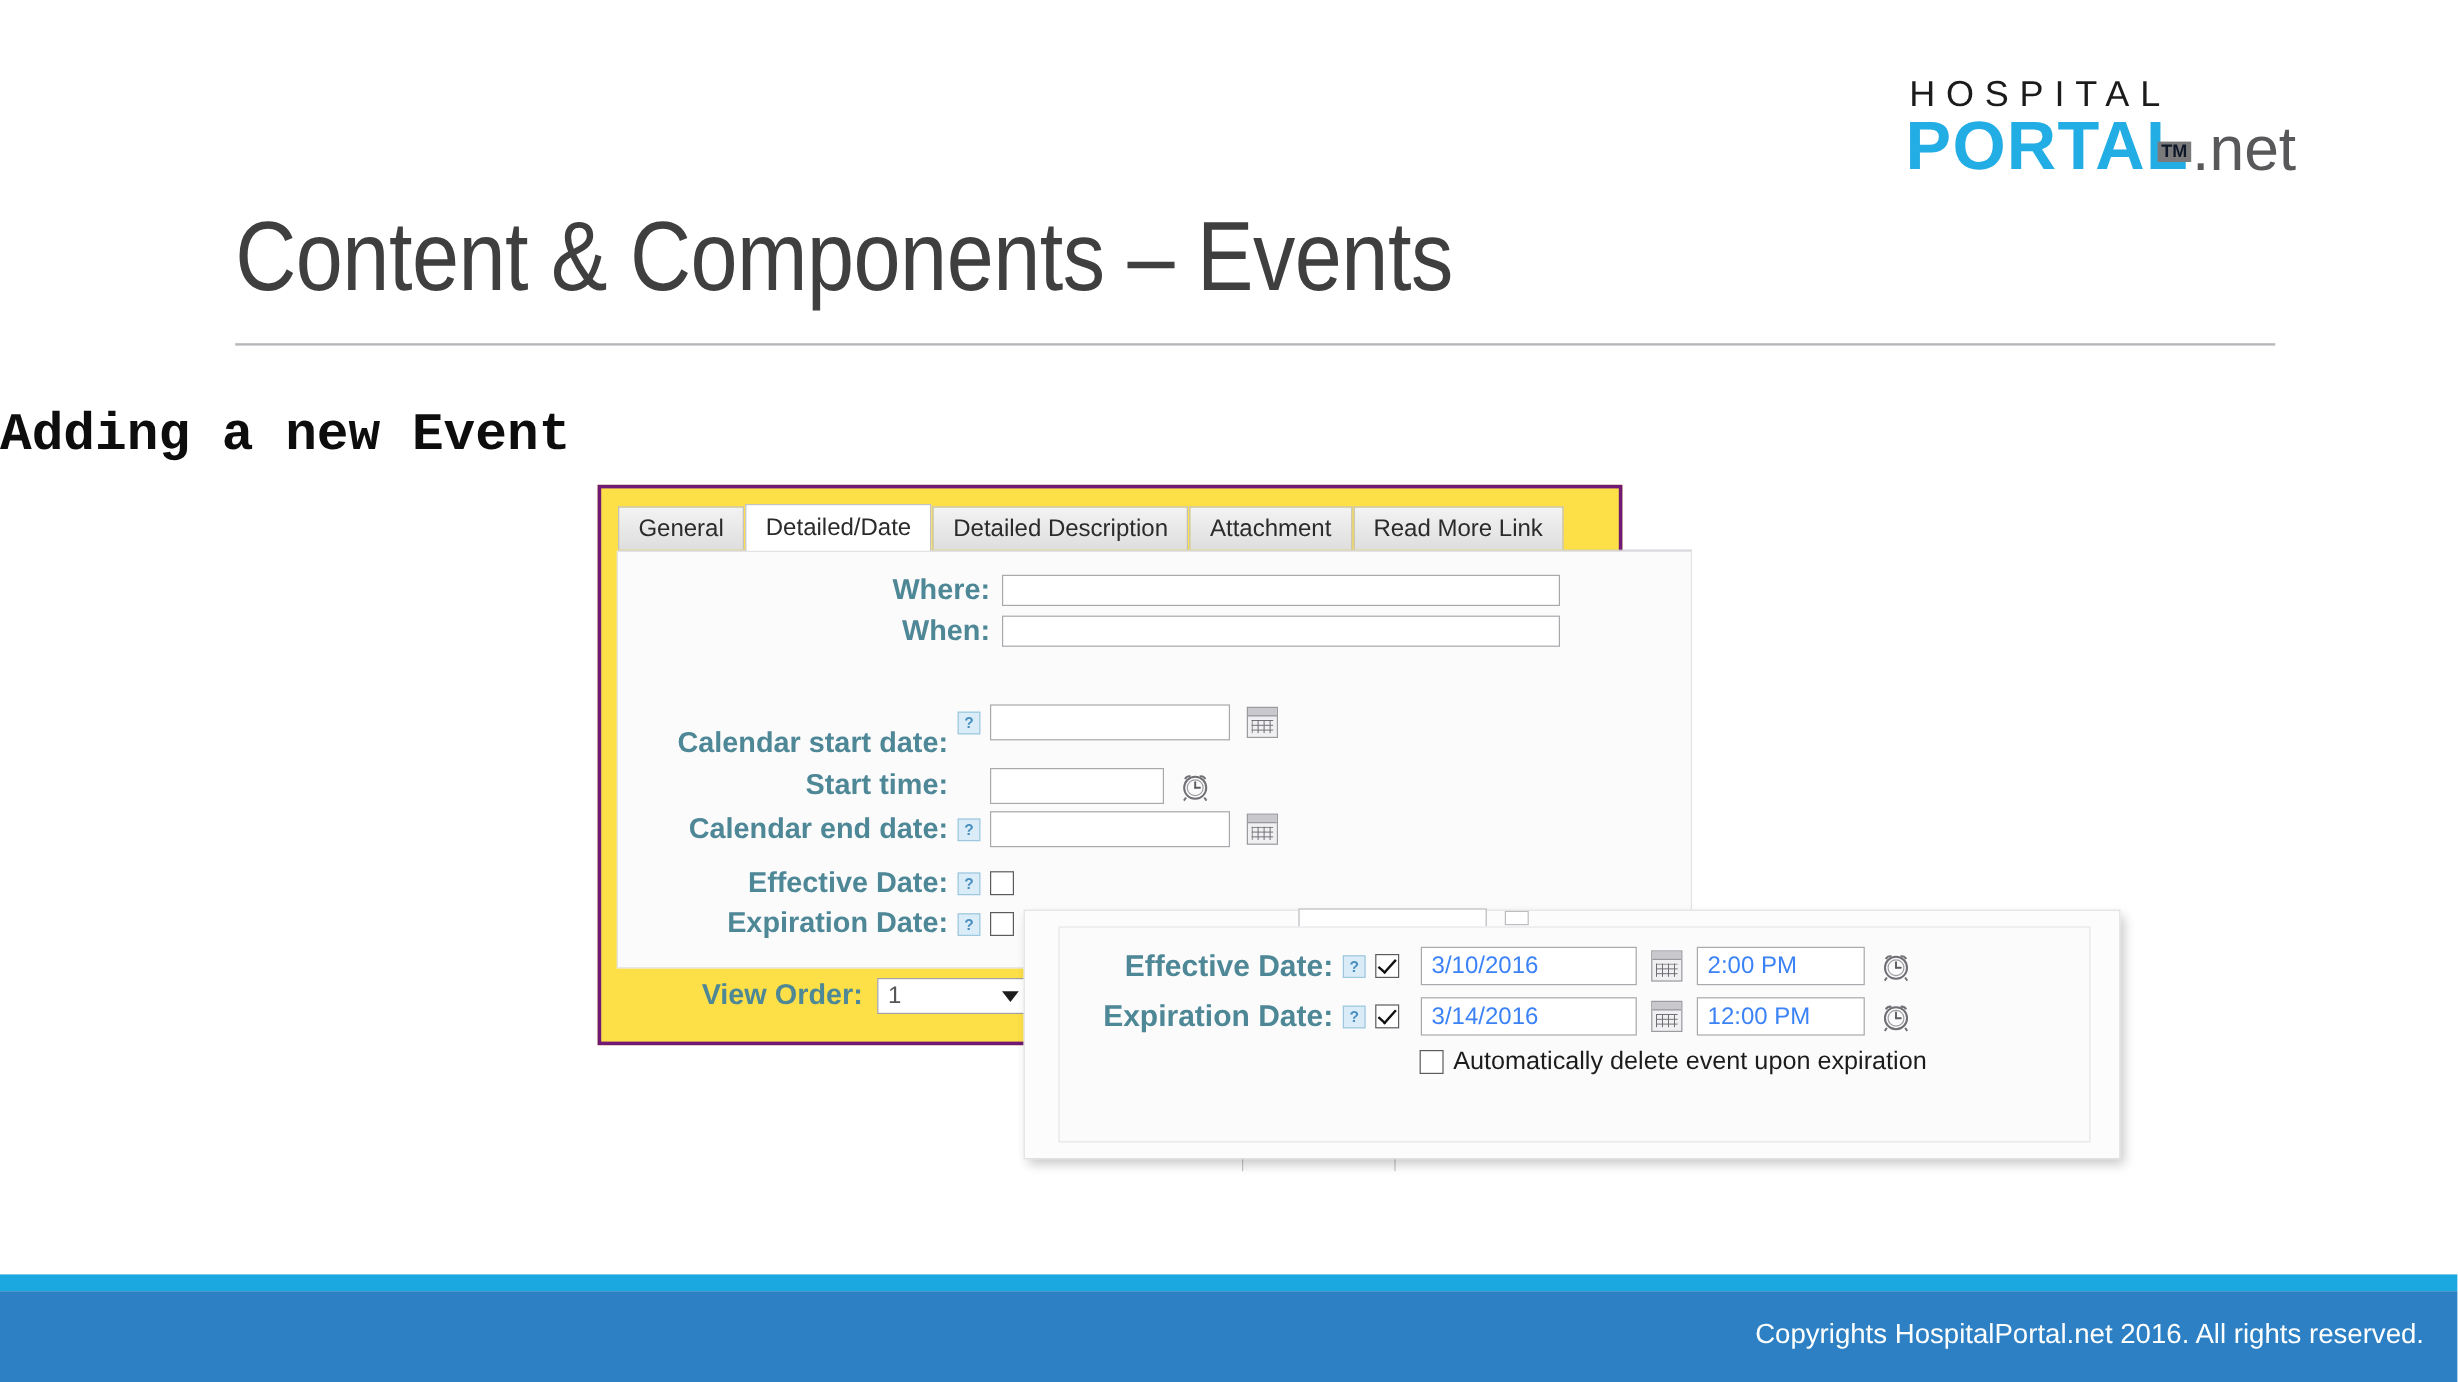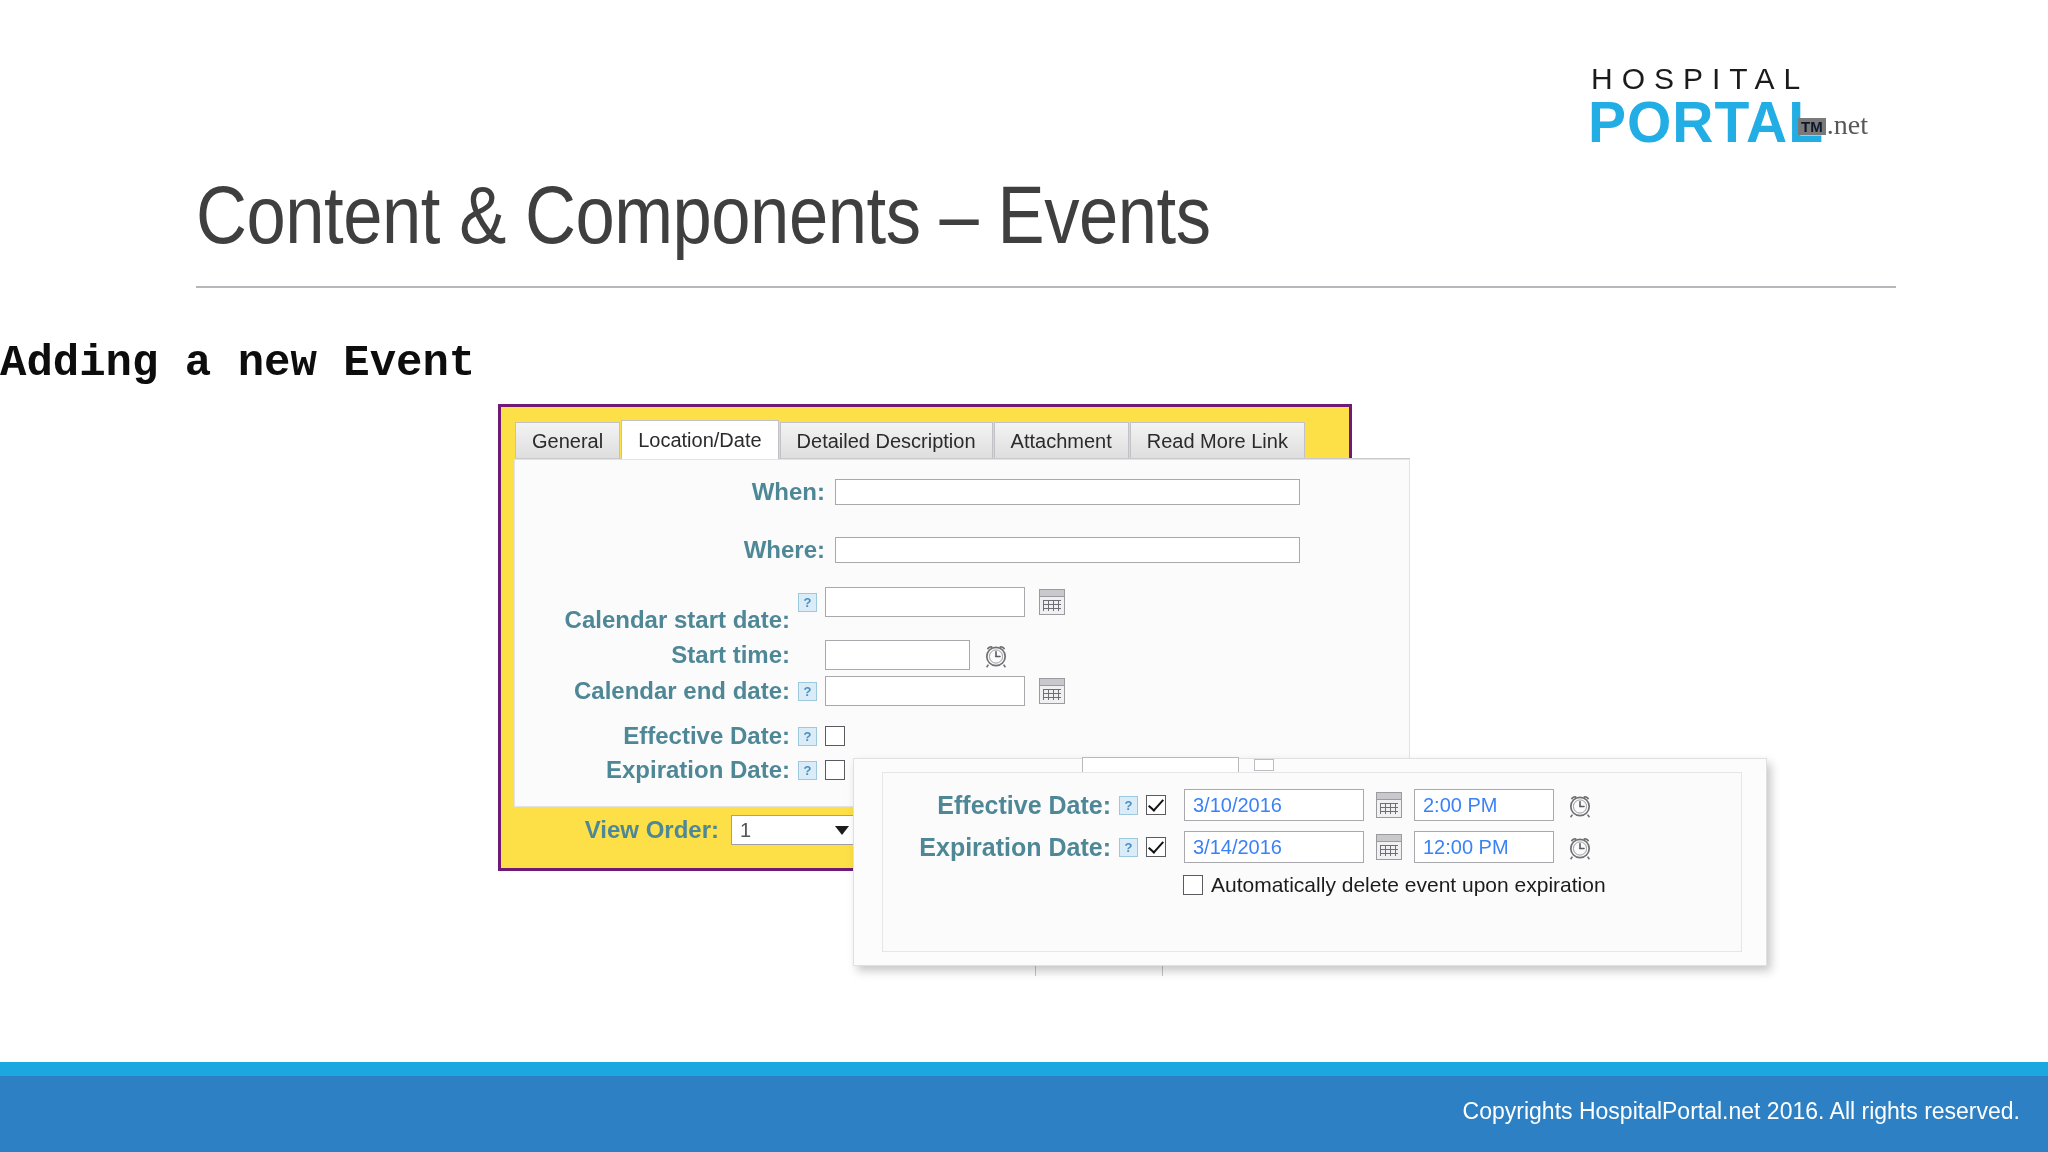--- a/index.html
+++ b/index.html
@@ -59,22 +59,22 @@
     font-size: 15px;
     font-weight: 700;
     padding: 2px 3px 1px 3px;
     line-height: 14px;
     vertical-align: top;
     margin-left: -26px;
     margin-top: 22px;
     letter-spacing: 0px;
   }
   #logo-net {
-    font-family: Liberation Serif, serif;
-    font-size: 28px;
+    font-family: Liberation Sans, sans-serif;
+    font-size: 52px;
     font-weight: 400;
     color: #58585a;
     vertical-align: top;
     line-height: 58px;
     display: inline-block;
     margin-left: 1px;
   }
 
   
   #page-title {
@@ -423,37 +423,37 @@
 
   <div id="page-title">Content &amp; Components – Events</div>
   <div id="title-rule"></div>
 
   <div id="subheading">Adding a new Event</div>
 
   <div id="form-panel">
 
     <div id="tabstrip">
       <div class="tab">General</div>
-      <div class="tab active">Location/Date</div>
+      <div class="tab active">Detailed/Date</div>
       <div class="tab">Detailed Description</div>
       <div class="tab">Attachment</div>
       <div class="tab">Read More Link</div>
     </div>
 
     <div id="main-group">
       <div class="form-body">
 
+        <div class="frow">
+          <div class="flabel" style="width:310px;">Where:</div>
+          <div style="width:10px;"></div>
+          <div class="txt txt-wide"></div>
+        </div>
+
         <div class="frow" style="margin-bottom:30px;">
           <div class="flabel" style="width:310px;">When:</div>
-          <div style="width:10px;"></div>
-          <div class="txt txt-wide"></div>
-        </div>
-
-        <div class="frow">
-          <div class="flabel" style="width:310px;">Where:</div>
           <div style="width:10px;"></div>
           <div class="txt txt-wide"></div>
         </div>
 
         <div class="frow">
           <div class="flabel" style="width:275px;margin-top:36px;">Calendar start date:</div>
           <span class="help-icon">?</span>
           <div class="txt txt-date"></div>
           <span class="cal-icon"></span>
         </div>

